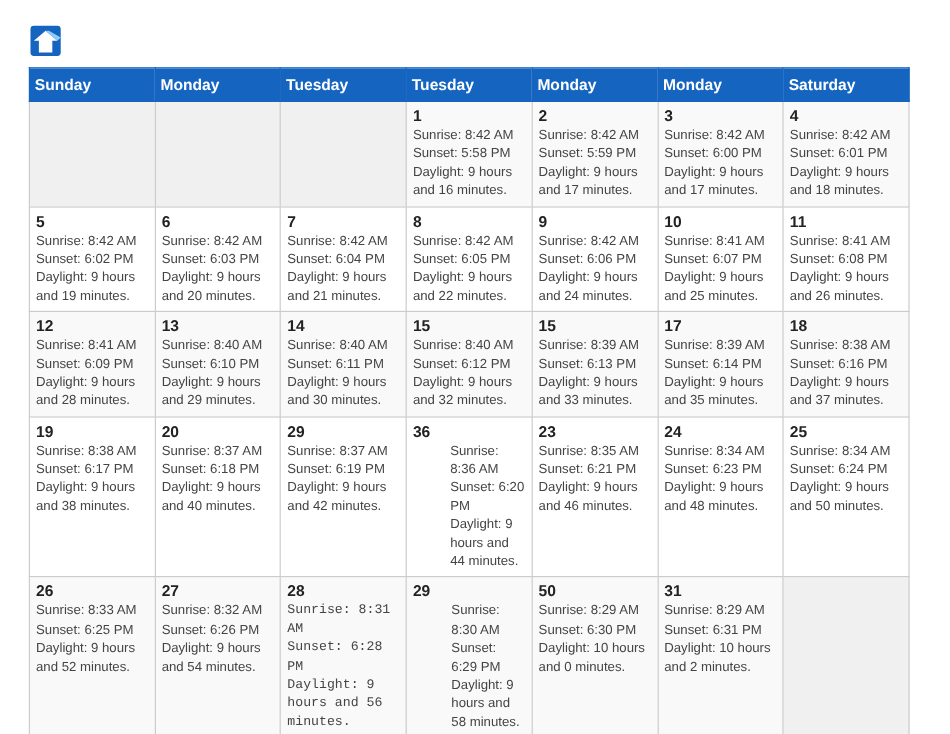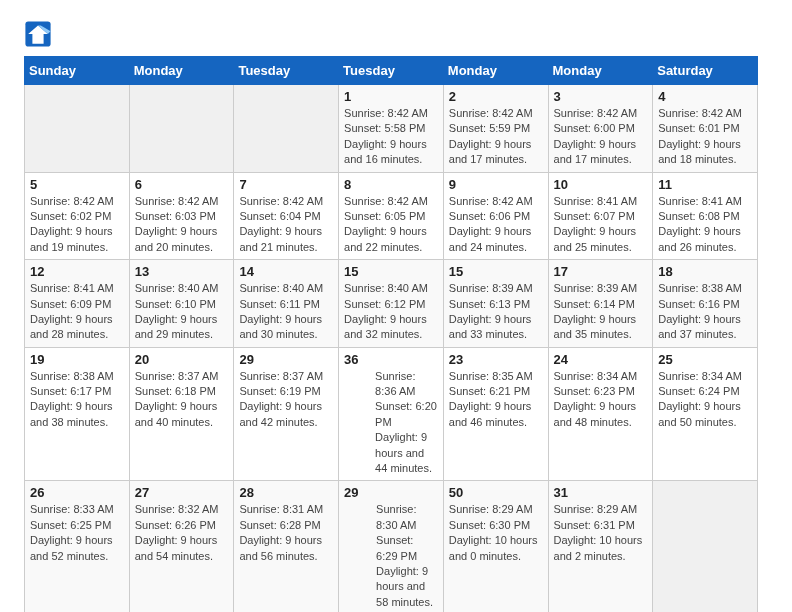--- a/index.html
+++ b/index.html
@@ -297,21 +297,21 @@
 Daylight: 9 hours and 52 minutes.</div>
           </td>
           <td>
             <span class="day-num">27</span>
             <div class="day-detail" style="white-space: pre-line;">Sunrise: 8:32 AM
 Sunset: 6:26 PM
 Daylight: 9 hours and 54 minutes.</div>
           </td>
           <td>
             <span class="day-num">28</span>
-            <div class="day-detail" style="white-space: pre-line;">Sunrise: 8:31 AM
+            <div class="day-detail" style="white-space: pre-line; font-family: Liberation Mono, monospace;">Sunrise: 8:31 AM
 Sunset: 6:28 PM
 Daylight: 9 hours and 56 minutes.</div>
           </td>
           <td>
             <span class="day-num">29</span>
             <div class="day-detail" style="white-space: pre-line; margin-left: 32px;">Sunrise: 8:30 AM
 Sunset: 6:29 PM
 Daylight: 9 hours and 58 minutes.</div>
           </td>
           <td>

